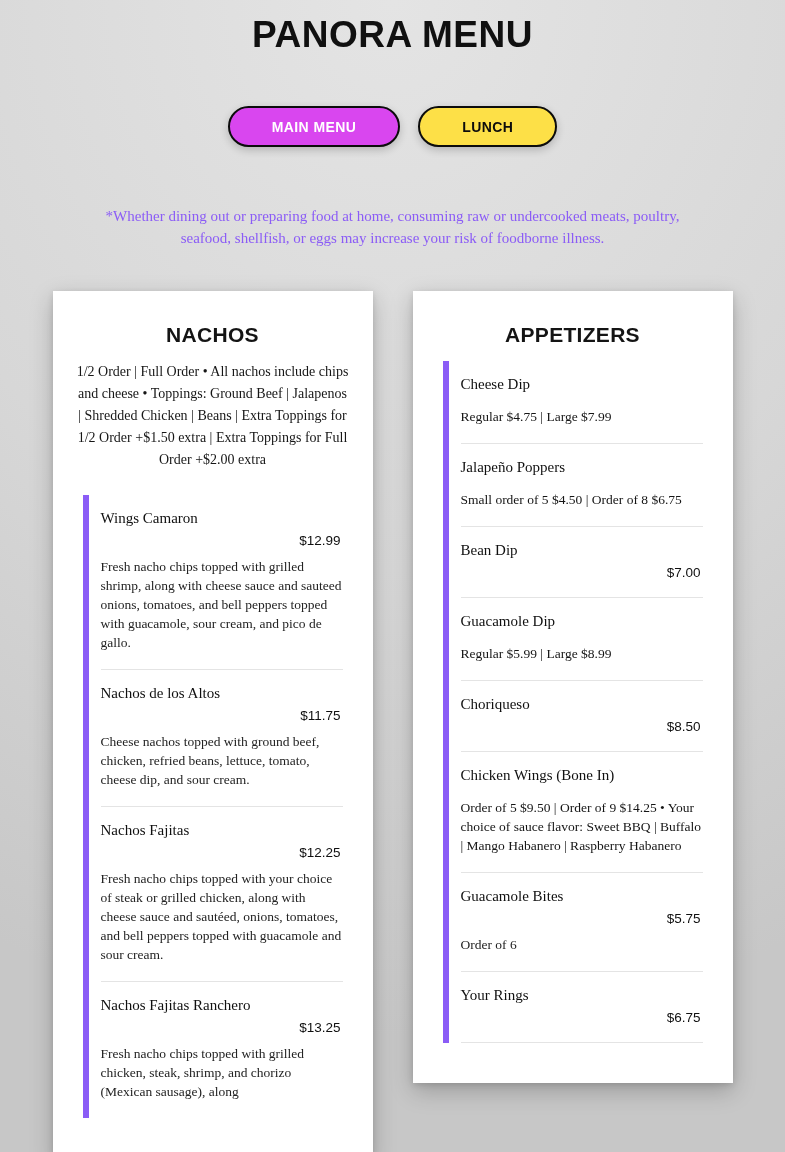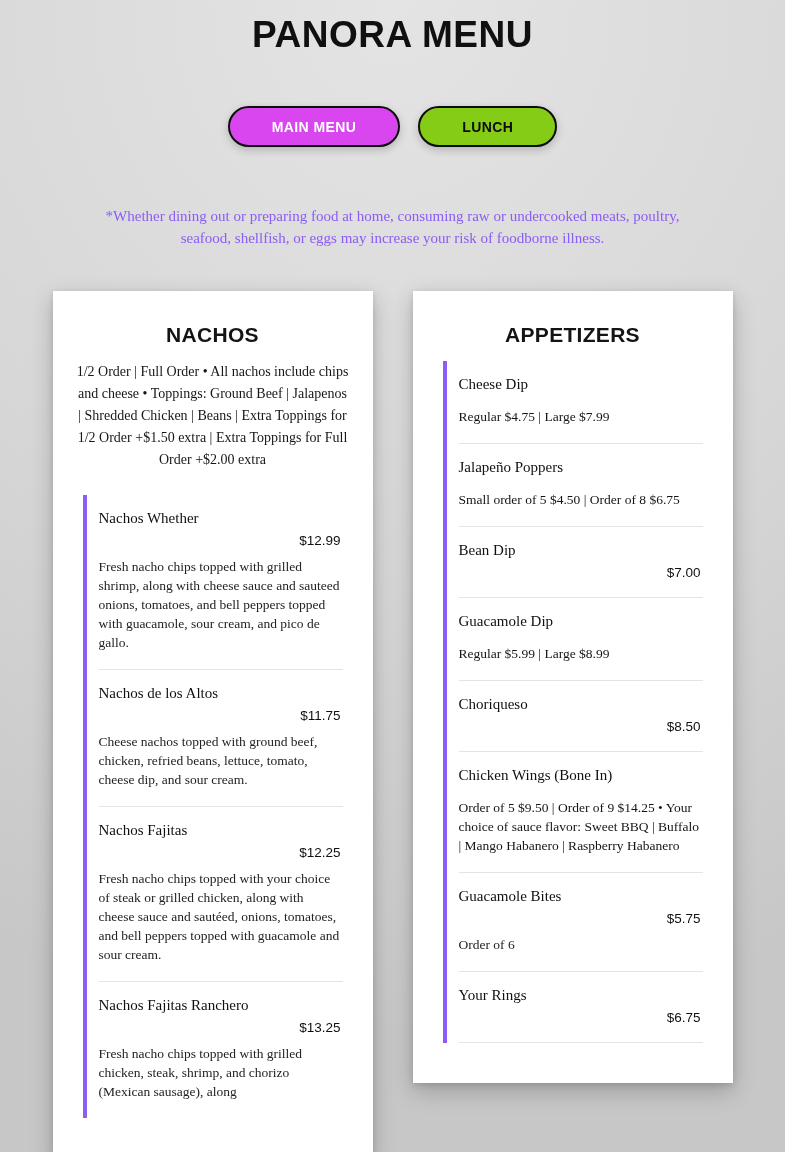--- a/index.html
+++ b/index.html
@@ -24,21 +24,21 @@
     font-weight: bold;
     font-size: 14px;
     letter-spacing: 0.4px;
     border-radius: 24px;
     padding: 0 42px;
     height: 41px;
     cursor: pointer;
     box-shadow: 0 3px 9px rgba(0,0,0,0.20);
   }
   .pill.active { background: #d946ef; color: #ffffff; border: 2px solid #0c0c0c; }
-  .pill.inactive { background: #84cc16; color: #0c0c0c; border: 2px solid #0c0c0c; }
+  .pill.inactive { background: #fde047; color: #0c0c0c; border: 2px solid #0c0c0c; }
   .disclaimer {
     margin: 58px auto 0;
     width: 600px;
     text-align: center;
     font-size: 15px;
     line-height: 22px;
     color: #8b5cf6;
   }
   .cards {
     display: flex;
@@ -62,21 +62,21 @@
     color: #141414;
     margin-bottom: 14px;
   }
   .card-desc {
     font-size: 14px;
     line-height: 22px;
     text-align: center;
     color: #161616;
     margin: 0 -6px 24px;
   }
-  .items { border-left: 4px solid #8b5cf6; padding-left: 12px; margin-top: 6px; }
+  .items { border-left: 6px solid #8b5cf6; padding-left: 12px; margin-top: 6px; }
   .item { padding: 15px 0 17px; border-bottom: 1px solid #e4e4e4; }
   .card:first-child .item:last-child { border-bottom: none; }
   .item-name { font-size: 15px; color: #101010; }
   .item-price {
     font-family: "Liberation Sans", sans-serif;
     font-size: 13.5px;
     text-align: right;
     margin-top: 6px;
     padding-right: 2px;
     color: #101010;
@@ -96,21 +96,21 @@
   </nav>
 
   <p class="disclaimer">*Whether dining out or preparing food at home, consuming raw or undercooked meats, poultry, seafood, shellfish, or eggs may increase your risk of foodborne illness.</p>
 
   <div class="cards">
       <section class="card">
         <h2 class="card-title">NACHOS</h2>
         <p class="card-desc">1/2 Order | Full Order • All nachos include chips and cheese • Toppings: Ground Beef | Jalapenos | Shredded Chicken | Beans | Extra Toppings for 1/2 Order +$1.50 extra | Extra Toppings for Full Order +$2.00 extra</p>
         <div class="items">
           <div class="item">
-            <div class="item-name">Nachos Whether</div>
+            <div class="item-name">Wings Camaron</div>
             <div class="item-price">$12.99</div>
             <div class="item-desc">Fresh nacho chips topped with grilled shrimp, along with cheese sauce and sauteed onions, tomatoes, and bell peppers topped with guacamole, sour cream, and pico de gallo.</div>
           </div>
           <div class="item">
             <div class="item-name">Nachos de los Altos</div>
             <div class="item-price">$11.75</div>
             <div class="item-desc">Cheese nachos topped with ground beef, chicken, refried beans, lettuce, tomato, cheese dip, and sour cream.</div>
           </div>
           <div class="item">
             <div class="item-name">Nachos Fajitas</div>

